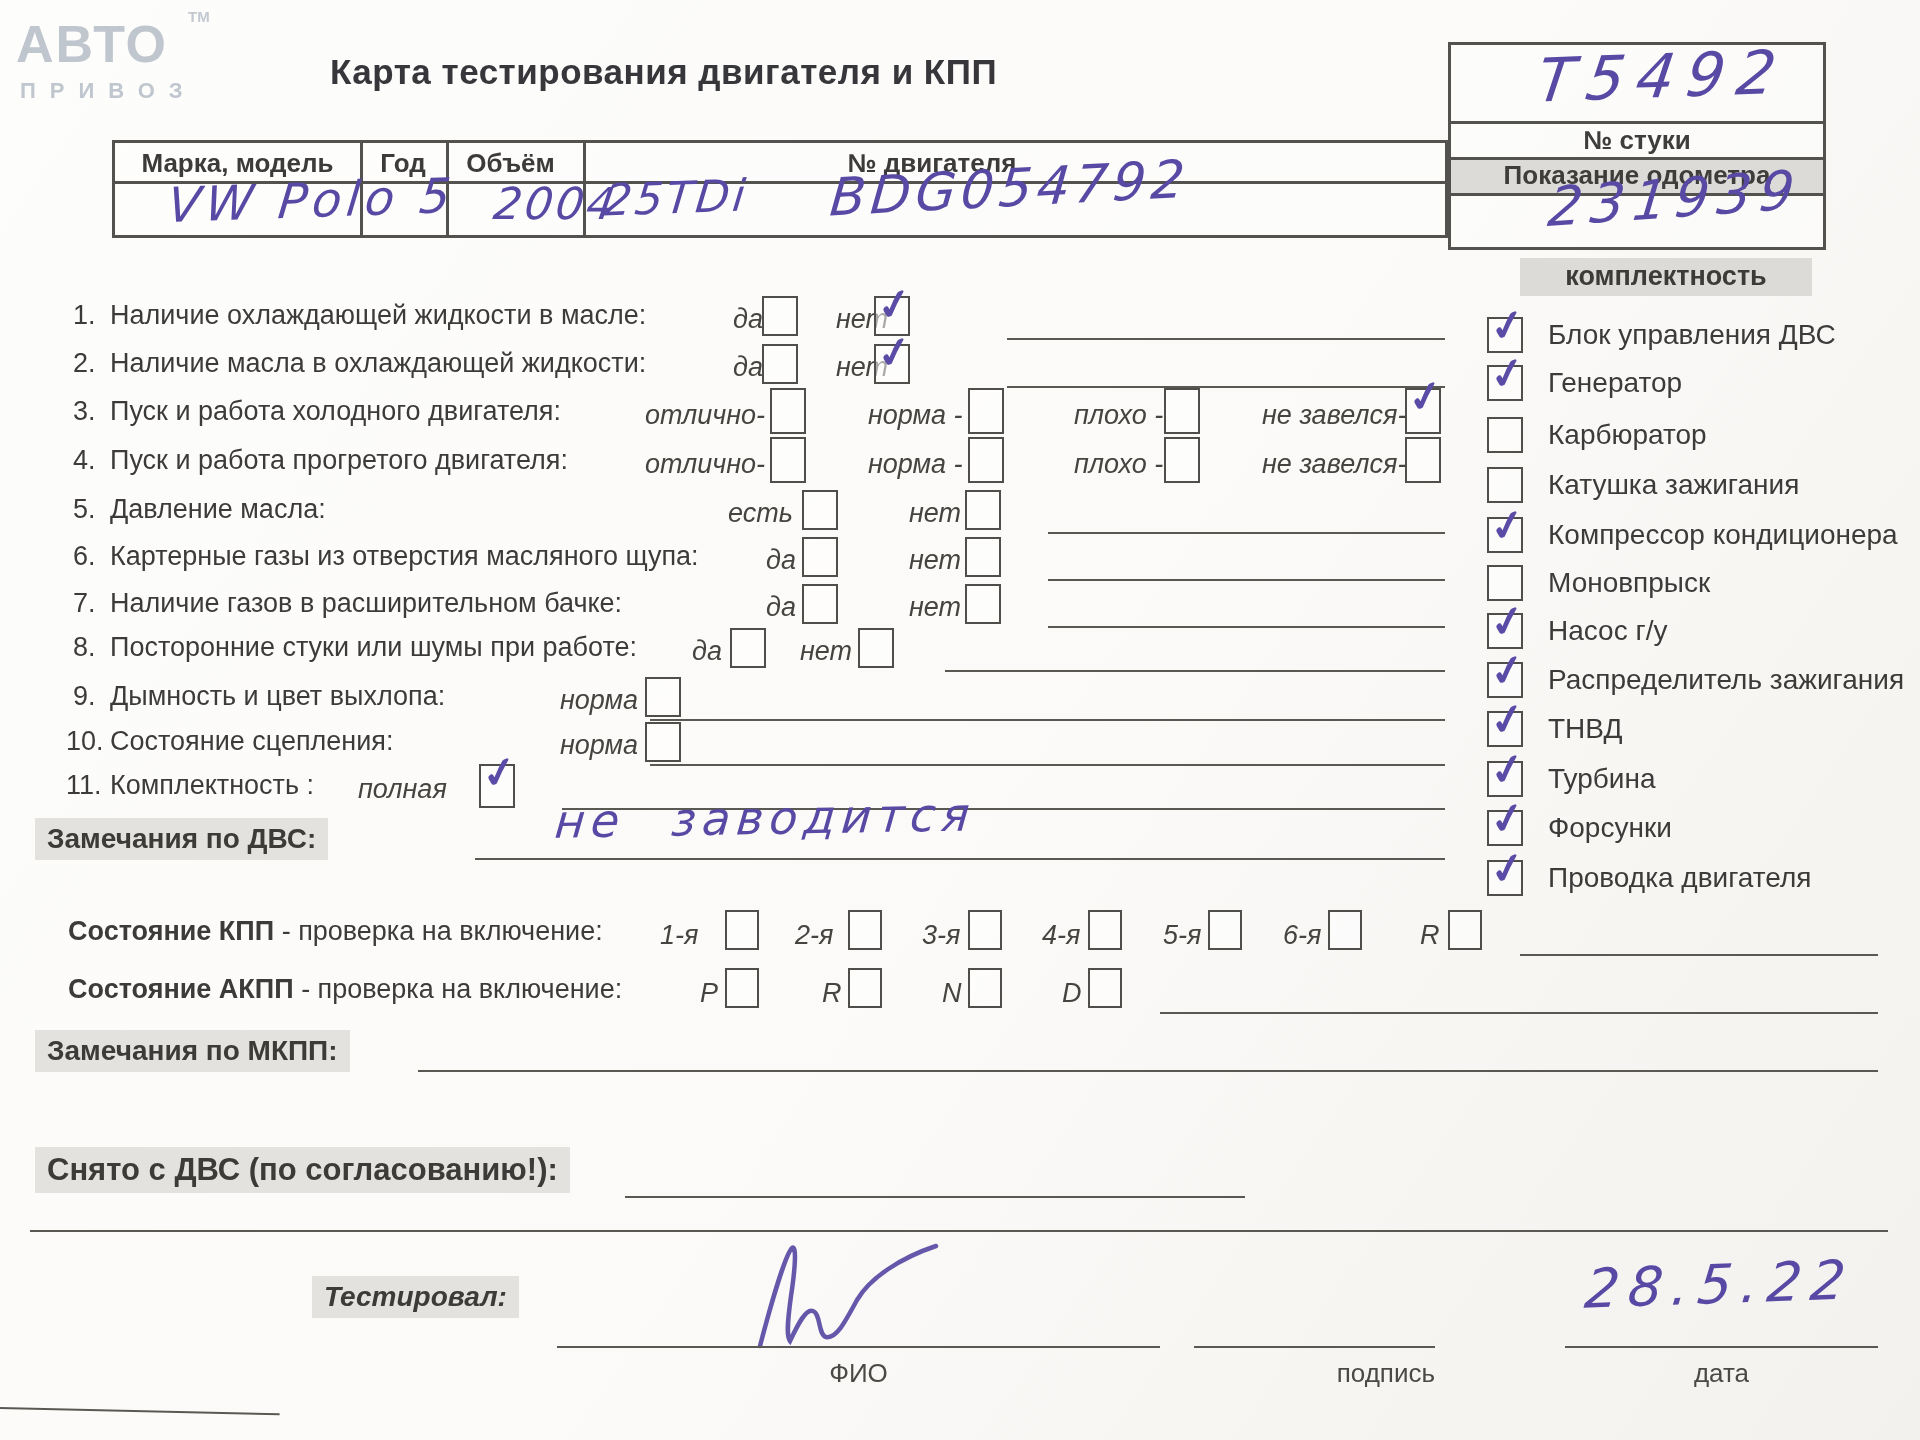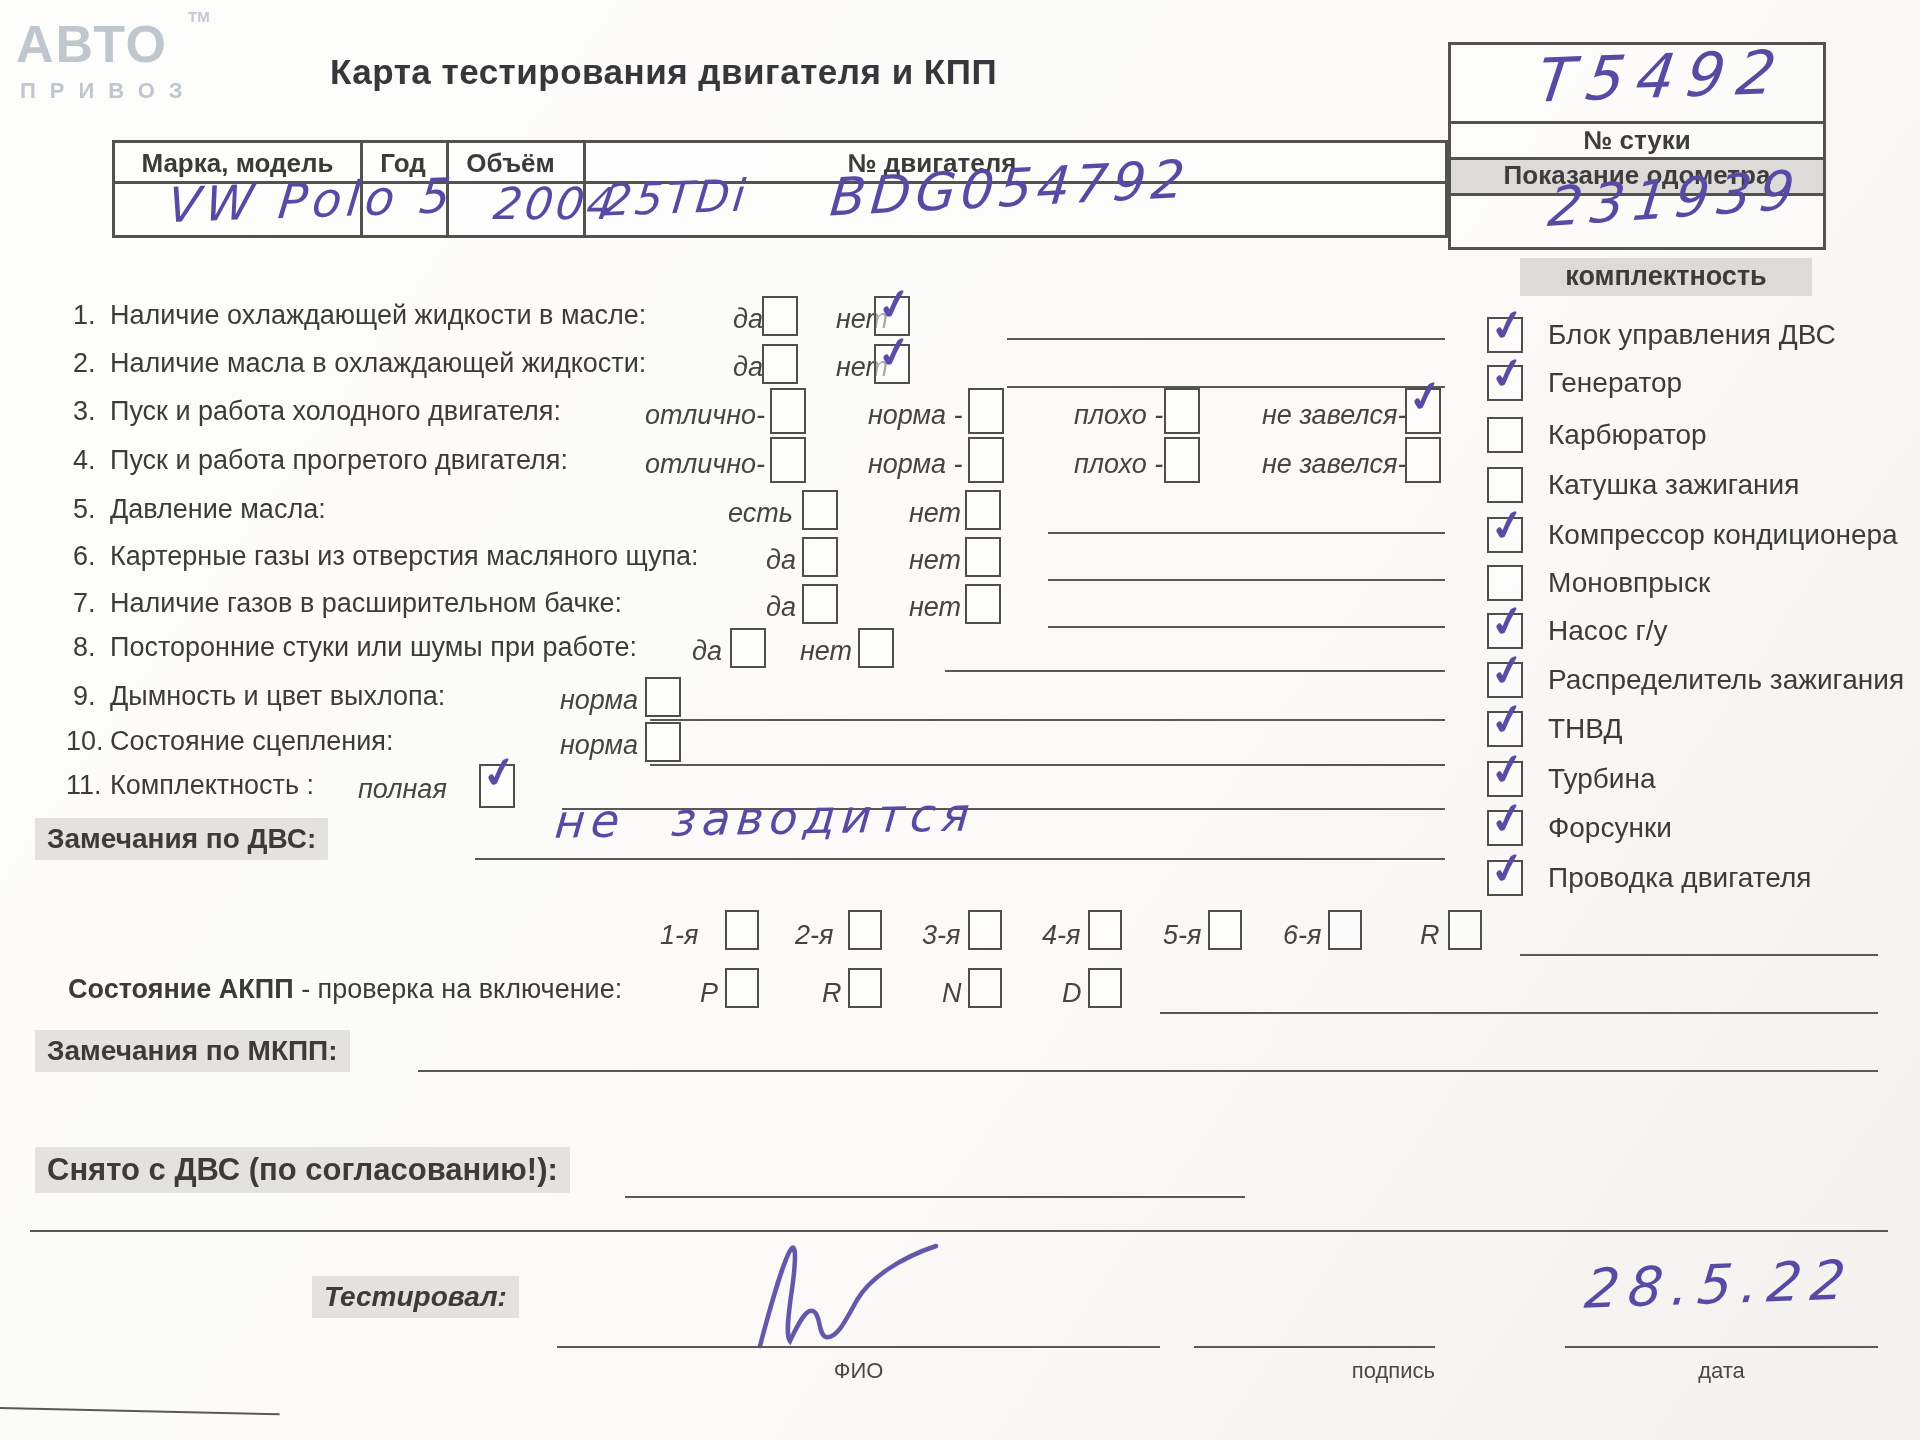--- a/index.html
+++ b/index.html
@@ -47,21 +47,21 @@
   
   .hw{position:absolute;color:#584aa4;font-family:"DejaVu Sans",sans-serif;font-style:italic;white-space:nowrap;line-height:1}
   .hw-make{left:168px;top:176px;font-size:48px;letter-spacing:5px;transform:rotate(-2deg) skewX(-8deg)}
   .hw-year{left:494px;top:182px;font-size:44px;letter-spacing:3px;transform:skewX(-8deg)}
   .hw-vol{left:604px;top:176px;font-size:44px;letter-spacing:3px;transform:rotate(-2deg) skewX(-8deg)}
   .hw-eng{left:830px;top:162px;font-size:52px;letter-spacing:5px;transform:rotate(-3deg) skewX(-8deg)}
   .hw-auto{left:1538px;top:46px;font-size:60px;letter-spacing:12px;transform:rotate(-2deg) skewX(-10deg)}
   .hw-odo{left:1548px;top:172px;font-size:54px;letter-spacing:8px;transform:rotate(-4deg) skewX(-10deg)}
   .hw-dvs{left:555px;top:795px;font-size:46px;letter-spacing:6px;word-spacing:26px;transform:rotate(-1deg) skewX(-6deg)}
   .hw-date{left:1585px;top:1258px;font-size:54px;letter-spacing:9px;transform:rotate(-2deg) skewX(-8deg)}
-  .flabel{position:absolute;font-size:22px;color:#4a4945}
+  .flabel{position:absolute;font-size:26px;color:#4a4945}
 </style>
 </head>
 <body>
 
 <div class="page">
 
   <div class="logo-top">АВТО</div>
   <div class="logo-tm">ТМ</div>
   <div class="logo-sub">ПРИВОЗ</div>
 
@@ -322,20 +322,21 @@
         <i class="mark">✓</i>
       </span>
     <span class="ln" style="left:562px;width:883px;top:6px"></span>
   </div>
 
   <div class="chip" style="left:35px;top:818px">Замечания по ДВС:</div>
   <div class="ln" style="left:475px;top:826px;width:970px"></div>
   <div class="hw hw-dvs">не заводится</div>
 
   <div class="row" style="top:916px">
+    <span class="itext" style="left:68px"><b class="boldpart">Состояние КПП</b><span> - проверка на включение:</span></span>
     <span class="opt" style="left:660px;top:4px">1-я</span>
     <span class="cb" style="left:725px;top:-6px;width:34px">
         <i class="mark"></i>
       </span>
     <span class="opt" style="left:795px;top:4px">2-я</span>
     <span class="cb" style="left:848px;top:-6px;width:34px">
         <i class="mark"></i>
       </span>
     <span class="opt" style="left:922px;top:4px">3-я</span>
     <span class="cb" style="left:968px;top:-6px;width:34px">

